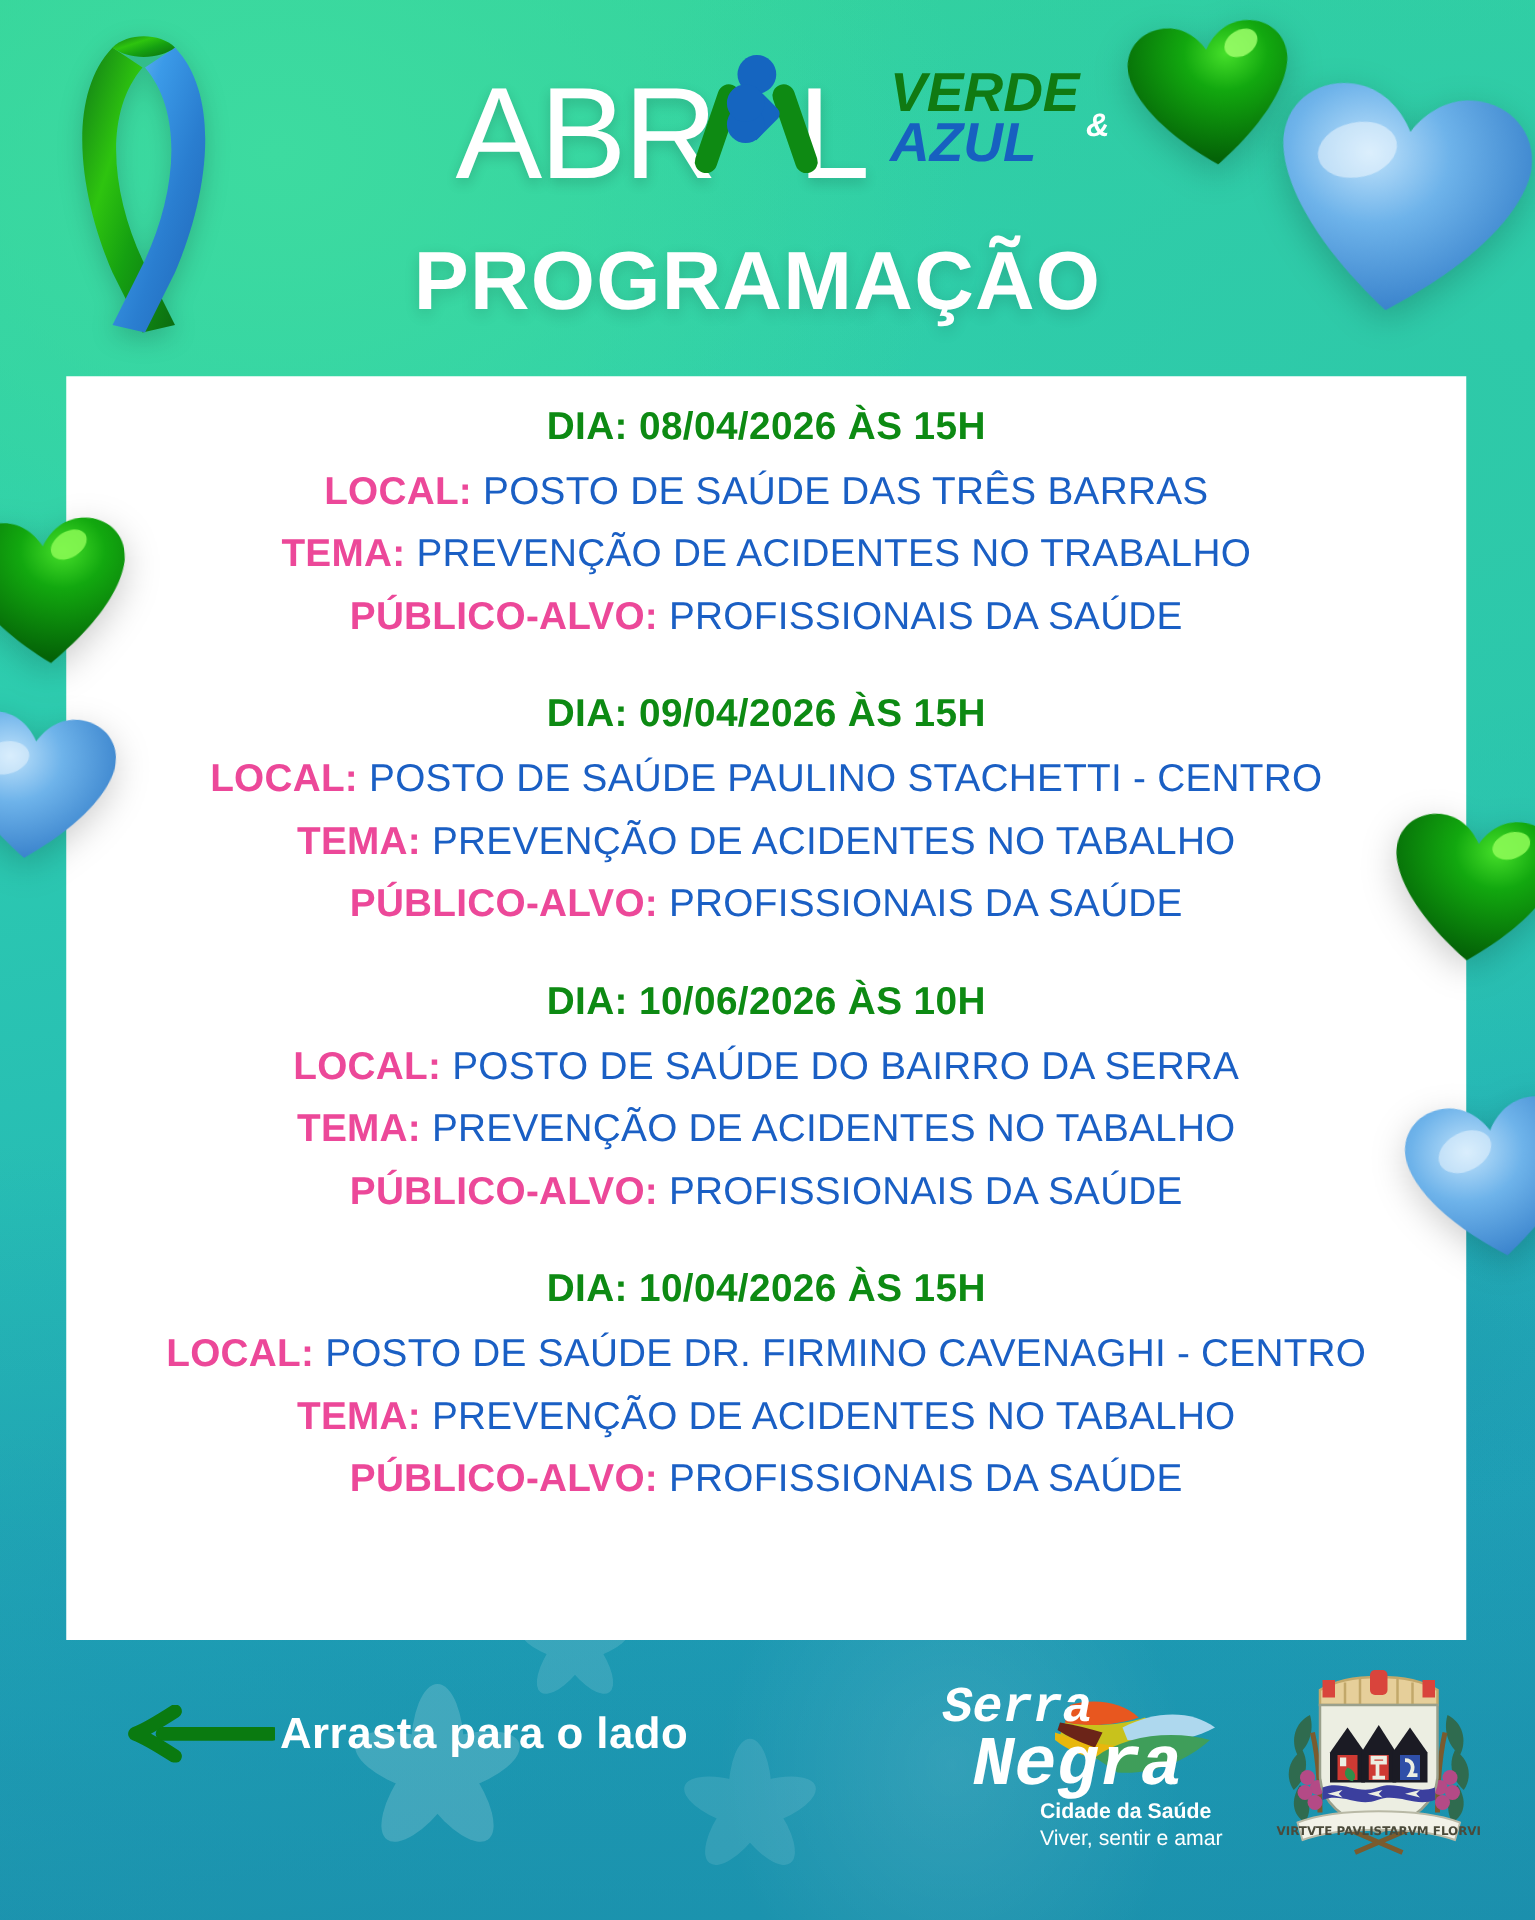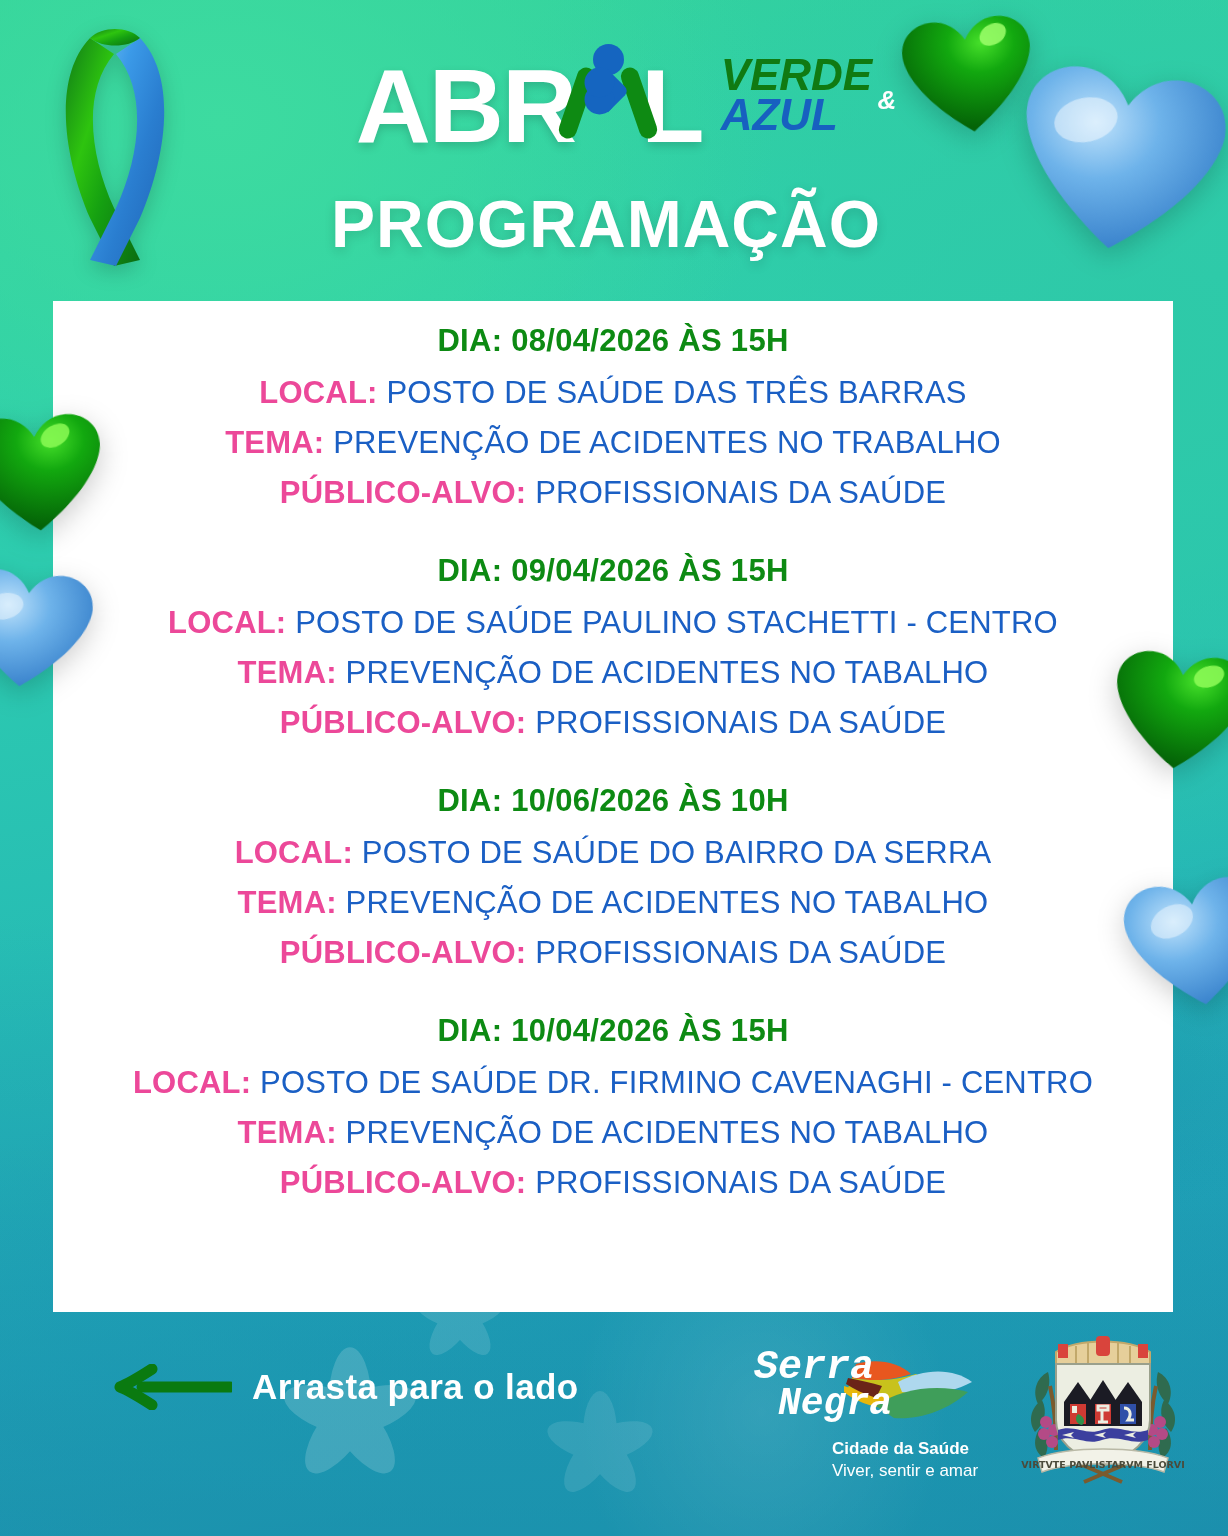--- a/index.html
+++ b/index.html
@@ -77,21 +77,21 @@
     display: flex;
     align-items: center;
     justify-content: center;
     gap: 18px;
   }
   .abril-word {
     position: relative;
     display: flex;
     align-items: baseline;
     font-size: 104px;
-    font-weight: 700;
+    font-weight: 400;
     letter-spacing: -2px;
     color: #ffffff;
     line-height: 1;
     text-shadow: 0 4px 10px rgba(0,0,0,0.16);
   }
   .abril-word .seg { display: inline-block; }
   .abril-icon {
     position: relative;
     display: inline-block;
     width: 74px;
@@ -231,24 +231,24 @@
 
   
   .footer {
     position: absolute;
     left: 0; right: 0; bottom: 0;
     height: 224px;
     z-index: 5;
   }
   .swipe {
     position: absolute;
-    left: 112px; top: 52px;
+    left: 100px; top: 52px;
     display: flex;
     align-items: center;
-    gap: 20px;
+    gap: 4px;
   }
   .swipe-arrow { width: 120px; height: 46px; flex: none; }
   .swipe-text {
     font-size: 35px;
     font-weight: 700;
     color: #ffffff;
     letter-spacing: 0.4px;
   }
 
   .logo-serra {
@@ -259,21 +259,21 @@
   .serra-mark { position: absolute; left: 0; top: 0; width: 240px; height: 110px; }
   .serra-script {
     position: absolute;
     left: 6px; top: 16px;
     color: #ffffff;
     font-family: Liberation Mono, monospace;
     font-style: italic;
     line-height: 0.92;
   }
   .serra-script .s1 { display: block; font-size: 40px; font-weight: 700; }
-  .serra-script .s2 { display: block; font-size: 38px; font-weight: 700; margin-left: 24px; }
+  .serra-script .s2 { display: block; font-size: 56px; font-weight: 700; margin-left: 24px; }
   .serra-tag {
     position: absolute;
     left: 84px; top: 104px;
     text-align: left;
     color: #ffffff;
     font-size: 17px;
     line-height: 1.28;
     font-weight: 600;
   }
   .serra-tag .t2 { font-weight: 500; }

